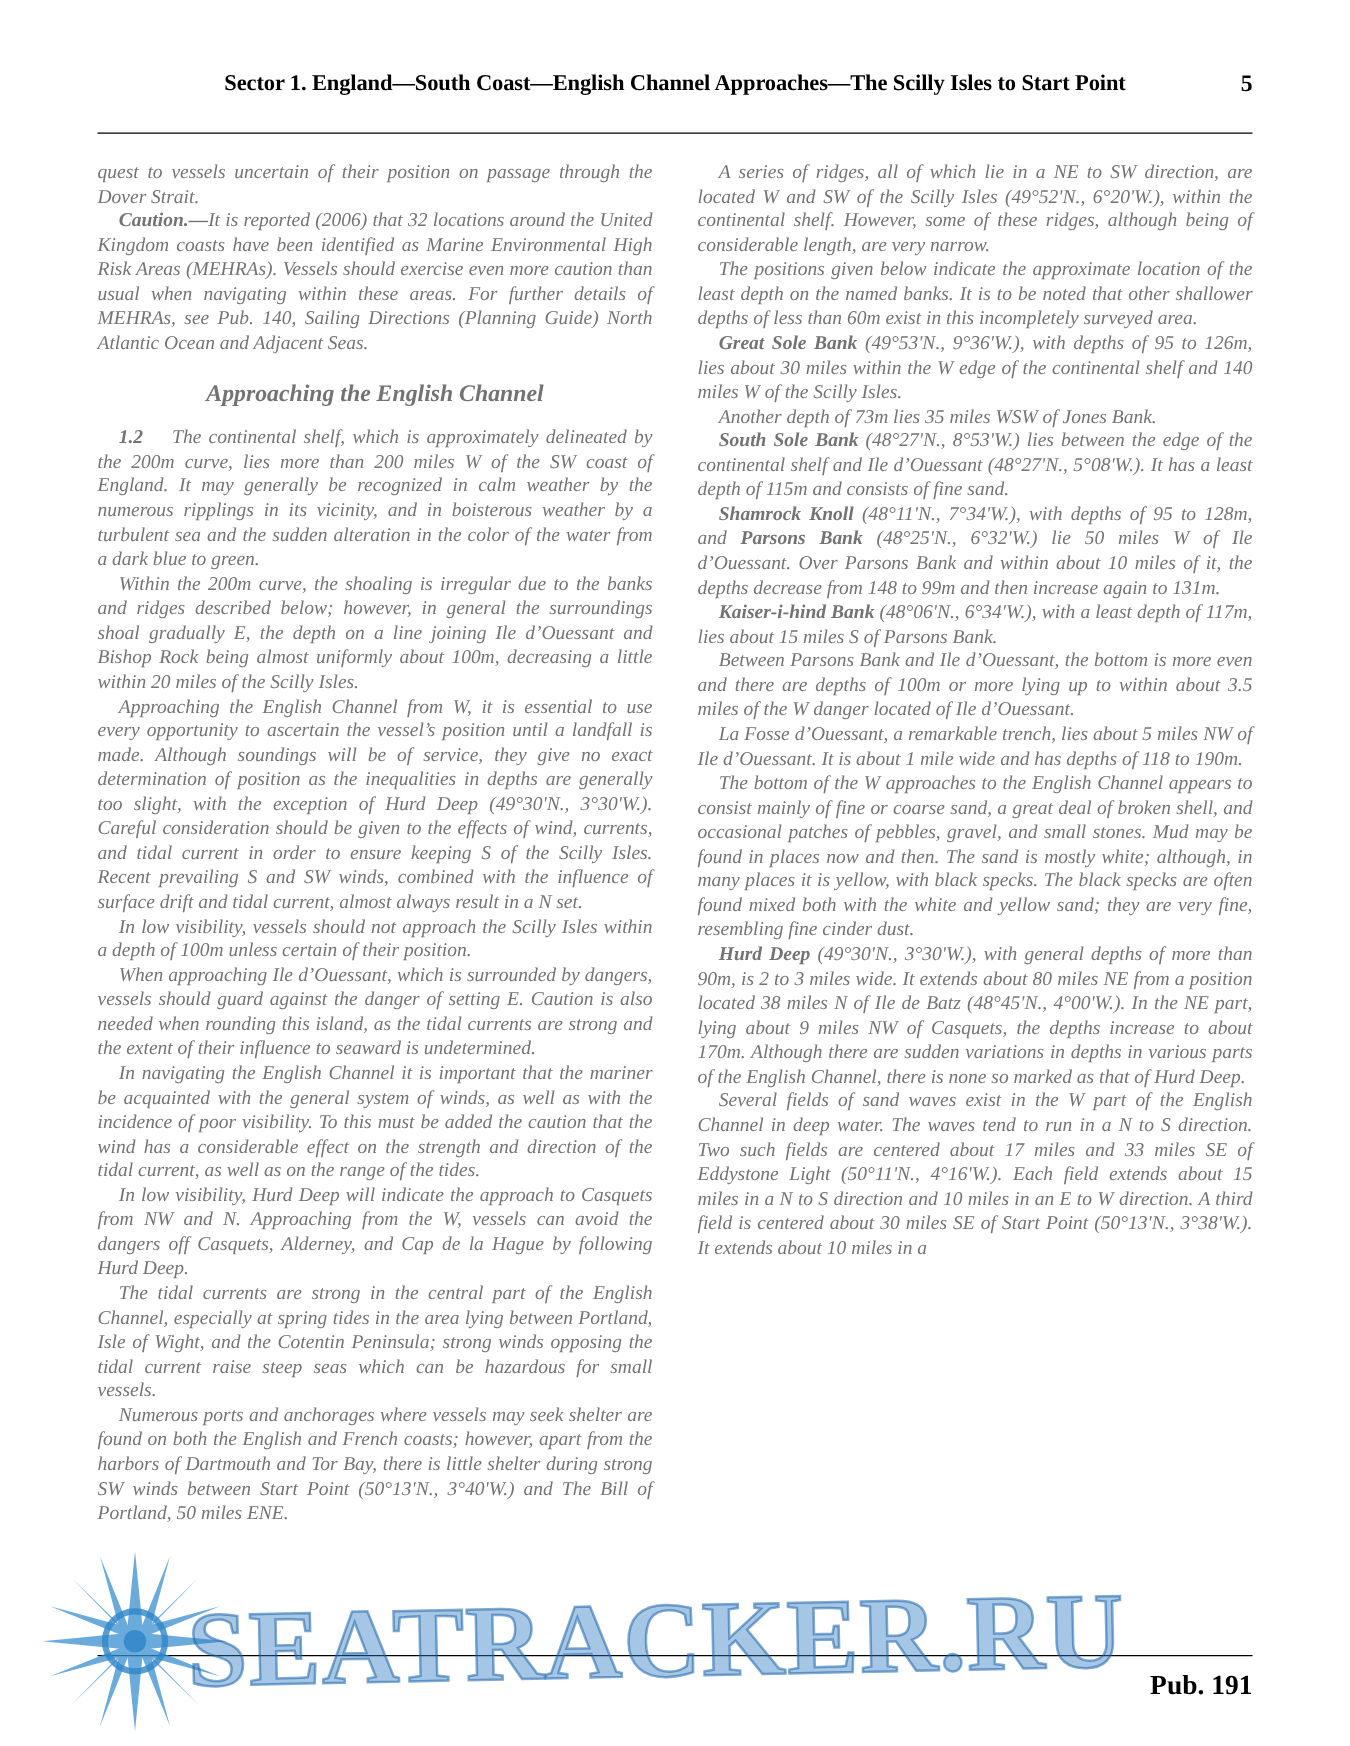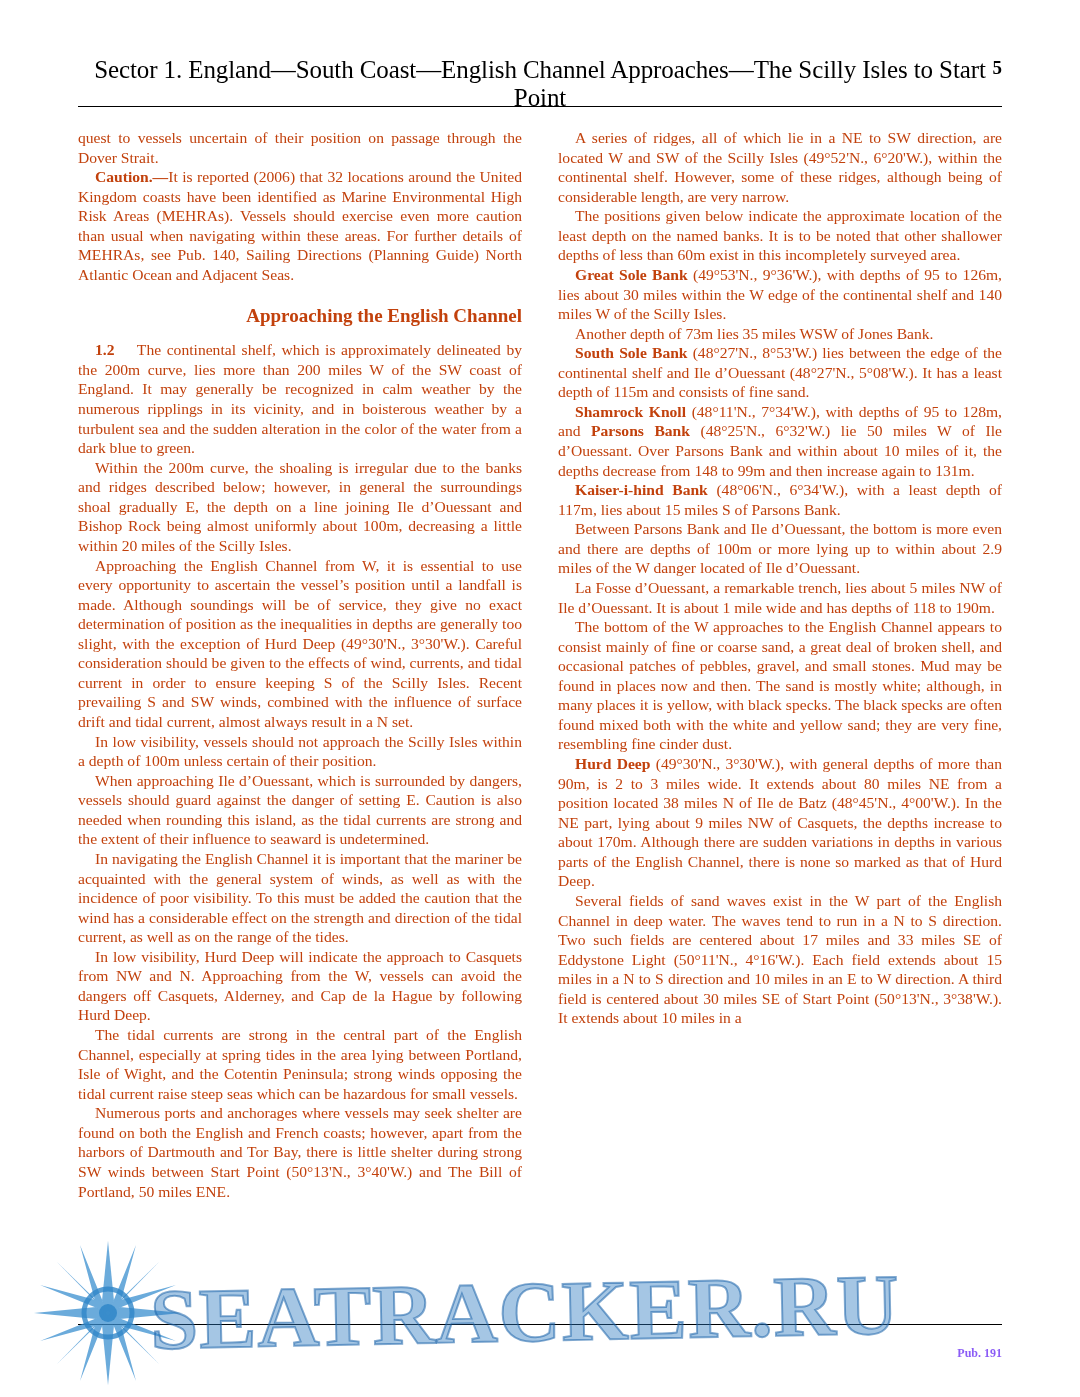--- a/index.html
+++ b/index.html
@@ -19,22 +19,22 @@
   }
   .header {
     position: absolute;
     top: 56px;
     left: 78px;
     right: 78px;
     height: 40px;
   }
   .header-title {
     font-family: "Liberation Serif", serif;
-    font-weight: normal;
-    font-size: 25px;
+    font-weight: bold;
+    font-size: 18px;
     color: #000;
     text-align: center;
     padding-left: 10px;
     padding-right: 10px;
     letter-spacing: -0.1px;
   }
   .header-pageno {
     position: absolute;
     right: 0px;
     top: 1px;
@@ -56,55 +56,56 @@
     right: 78px;
     bottom: 72px;
     border-top: 1.6px solid #000;
   }
   .footer {
     position: absolute;
     right: 78px;
     bottom: 36px;
     font-family: "Liberation Serif", serif;
     font-weight: bold;
-    font-size: 12px;
-    color: #8b5cf6;
+    font-size: 22px;
+    color: #000000;
   }
   .columns {
     position: absolute;
     top: 128px;
     left: 78px;
     width: 924px;
     height: 1160px;
     display: flex;
     gap: 36px;
   }
   .col {
     width: 444px;
     font-size: 15.6px;
     line-height: 1.255;
     text-align: justify;
-    color: #c2410c;
+    color: #737373;
+    font-style: italic;
   }
   .col p {
     margin: 0;
     text-indent: 0;
   }
   .col p.ind {
     text-indent: 17px;
   }
   .col p.num {
     text-indent: 17px;
   }
   .sec-head {
     font-family: "Liberation Serif", serif;
     font-weight: bold;
     font-size: 19px;
     margin: 19px 0 13px 0;
-    text-align: right;
+    text-align: center;
   }
   b.run { font-weight: bold; }
   .numlbl { font-weight: bold; }
   
   .wm {
     position: absolute;
     left: 0;
     top: 0;
     width: 1080px;
     height: 1397px;
@@ -172,21 +173,21 @@
 
       <p class="ind">Another depth of 73m lies 35 miles WSW of Jones Bank.</p>
 
 
       <p class="ind"><b class="run">South Sole Bank</b><span> (48°27'N., 8°53'W.) lies between the edge of the continental shelf and Ile d’Ouessant (48°27'N., 5°08'W.). It has a least depth of 115m and consists of fine sand.</span></p>
 
       <p class="ind"><b class="run">Shamrock Knoll</b><span> (48°11'N., 7°34'W.), with depths of 95 to 128m, and </span><b class="run">Parsons Bank</b><span> (48°25'N., 6°32'W.) lie 50 miles W of Ile d’Ouessant. Over Parsons Bank and within about 10 miles of it, the depths decrease from 148 to 99m and then increase again to 131m.</span></p>
 
       <p class="ind"><b class="run">Kaiser-i-hind Bank</b><span> (48°06'N., 6°34'W.), with a least depth of 117m, lies about 15 miles S of Parsons Bank.</span></p>
 
-      <p class="ind">Between Parsons Bank and Ile d’Ouessant, the bottom is more even and there are depths of 100m or more lying up to within about 2.9 miles of the W danger located of Ile d’Ouessant.</p>
+      <p class="ind">Between Parsons Bank and Ile d’Ouessant, the bottom is more even and there are depths of 100m or more lying up to within about 3.5 miles of the W danger located of Ile d’Ouessant.</p>
       <p class="ind">La Fosse d’Ouessant, a remarkable trench, lies about 5 miles NW of Ile d’Ouessant. It is about 1 mile wide and has depths of 118 to 190m.</p>
       <p class="ind">The bottom of the W approaches to the English Channel appears to consist mainly of fine or coarse sand, a great deal of broken shell, and occasional patches of pebbles, gravel, and small stones. Mud may be found in places now and then. The sand is mostly white; although, in many places it is yellow, with black specks. The black specks are often found mixed both with the white and yellow sand; they are very fine, resembling fine cinder dust.</p>
 
       <p class="ind"><b class="run">Hurd Deep</b><span> (49°30'N., 3°30'W.), with general depths of more than 90m, is 2 to 3 miles wide. It extends about 80 miles NE from a position located 38 miles N of Ile de Batz (48°45'N., 4°00'W.). In the NE part, lying about 9 miles NW of Casquets, the depths increase to about 170m. Although there are sudden variations in depths in various parts of the English Channel, there is none so marked as that of Hurd Deep.</span></p>
 
       <p class="ind">Several fields of sand waves exist in the W part of the English Channel in deep water. The waves tend to run in a N to S direction. Two such fields are centered about 17 miles and 33 miles SE of Eddystone Light (50°11'N., 4°16'W.). Each field extends about 15 miles in a N to S direction and 10 miles in an E to W direction. A third field is centered about 30 miles SE of Start Point (50°13'N., 3°38'W.). It extends about 10 miles in a</p>
     </div>
   </div>
 
   <div class="rule-bottom"></div>

